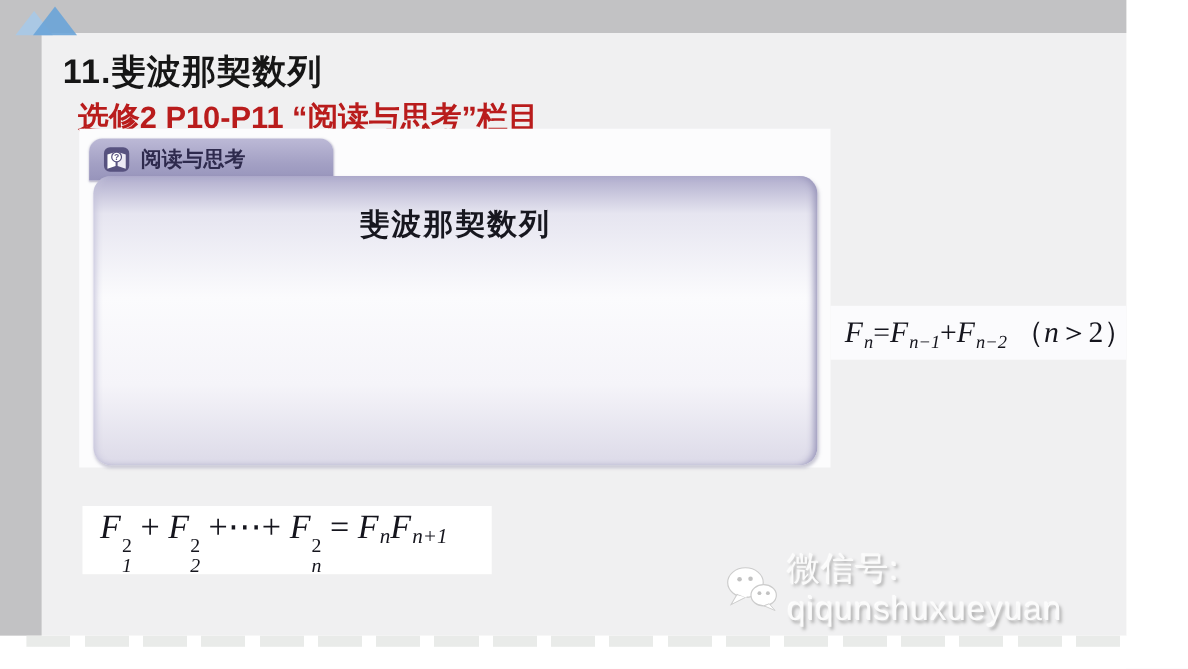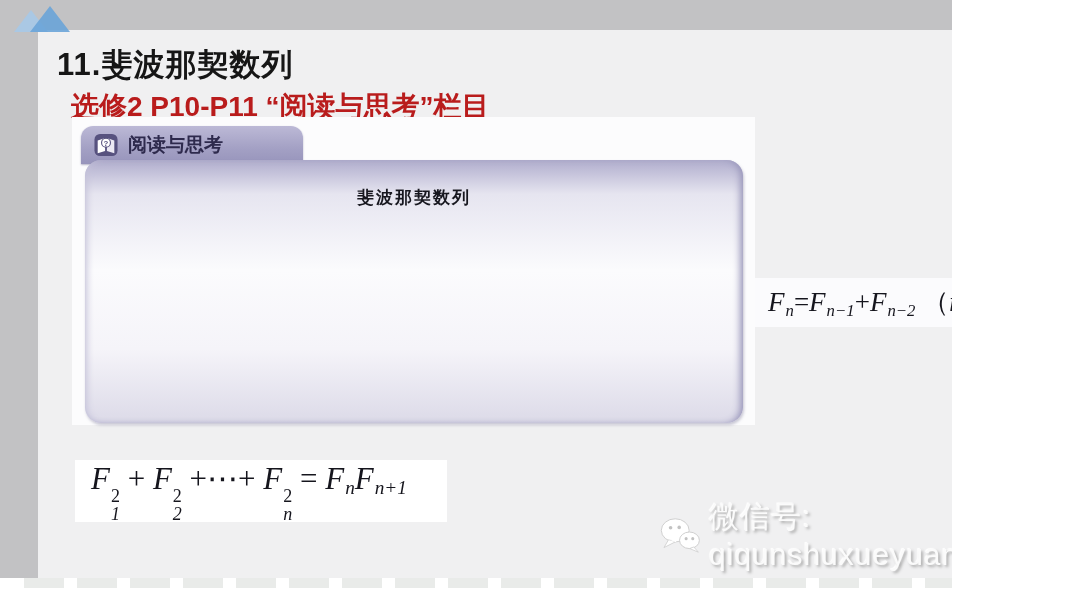--- a/index.html
+++ b/index.html
@@ -1,16 +1,16 @@
 <!DOCTYPE html>
 <html><head>
 <meta charset="utf-8">
 <style>
   html,body{margin:0;padding:0;}
-  #stage{position:relative;width:952px;height:608px;background:#ffffff;overflow:hidden;
+  #stage{position:relative;width:1024px;height:608px;background:#ffffff;overflow:hidden;
          font-family:"Liberation Sans",sans-serif;}
   
   .bg-top{position:absolute;left:0;top:0;width:1080px;height:30px;background:#c2c2c4;}
   .bg-left{position:absolute;left:0;top:30px;width:38px;height:548px;background:#c2c2c4;}
   .panel{position:absolute;left:38px;top:30px;width:1015px;height:548px;background:#f0f0f1;}
   .right-strip{position:absolute;left:1053px;top:30px;width:27px;height:548px;background:#fafafa;}
   .bottom-strip{position:absolute;left:0;top:578px;width:1080px;height:30px;background:#ffffff;}
   .dashes{position:absolute;left:24px;top:578px;width:1016px;height:10px;
           background:repeating-linear-gradient(90deg,#e9ebe9 0px,#e9ebe9 40px,#ffffff 40px,#ffffff 53px);}
   .tri-left{position:absolute;left:10px;top:4px;}
@@ -22,21 +22,21 @@
   .textbook{position:absolute;left:72px;top:117px;width:683px;height:308px;background:#fcfcfd;}
   .tab{position:absolute;left:9px;top:9px;width:222px;height:38px;border-radius:12px 12px 0 0;
        background:linear-gradient(180deg,#bcb9d6 0%,#a3a0c4 60%,#9794bb 100%);
        display:flex;align-items:center;gap:10px;padding-left:13px;box-sizing:border-box;
        box-shadow:0 1px 2px rgba(90,86,130,.45);}
   .tab-label{font-size:19px;font-weight:bold;color:#2e2a4d;}
   .tpanel{position:absolute;left:13px;top:43px;width:658px;height:263px;border-radius:16px;
           background:linear-gradient(180deg,#b0adcd 0%,#e6e5f0 13%,#fbfbfd 42%,#f5f4f9 72%,#dcdae8 100%);
           box-shadow:inset -5px 0 7px -2px #9996ba, inset 5px 0 7px -3px #c5c3da, 1px 2px 3px rgba(120,118,150,.4);
           box-sizing:border-box;overflow:hidden;}
-  .tb-heading{text-align:center;margin-top:26px;font-size:17px;font-weight:bold;color:#17171f;letter-spacing:2px;}
+  .tb-heading{text-align:center;margin-top:26px;font-size:27px;font-weight:bold;color:#17171f;letter-spacing:2px;}
   .tb-body{margin:10px 26px 0 26px;font-family:"Liberation Serif",serif;font-size:17.5px;
            line-height:33px;color:#26262e;text-align:justify;}
   .tb-body p{margin:0;text-indent:2em;}
   
   .formula-strip{position:absolute;left:755px;top:278px;width:298px;height:49px;background:#fbfbfd;
                  display:flex;align-items:center;padding-left:13px;box-sizing:border-box;}
   .math{font-family:"Liberation Serif",serif;color:#15151d;}
   .math-recurrence{font-size:27px;text-align:center;}
   .math-squares{font-size:31px;}
   .tok{white-space:pre;}

